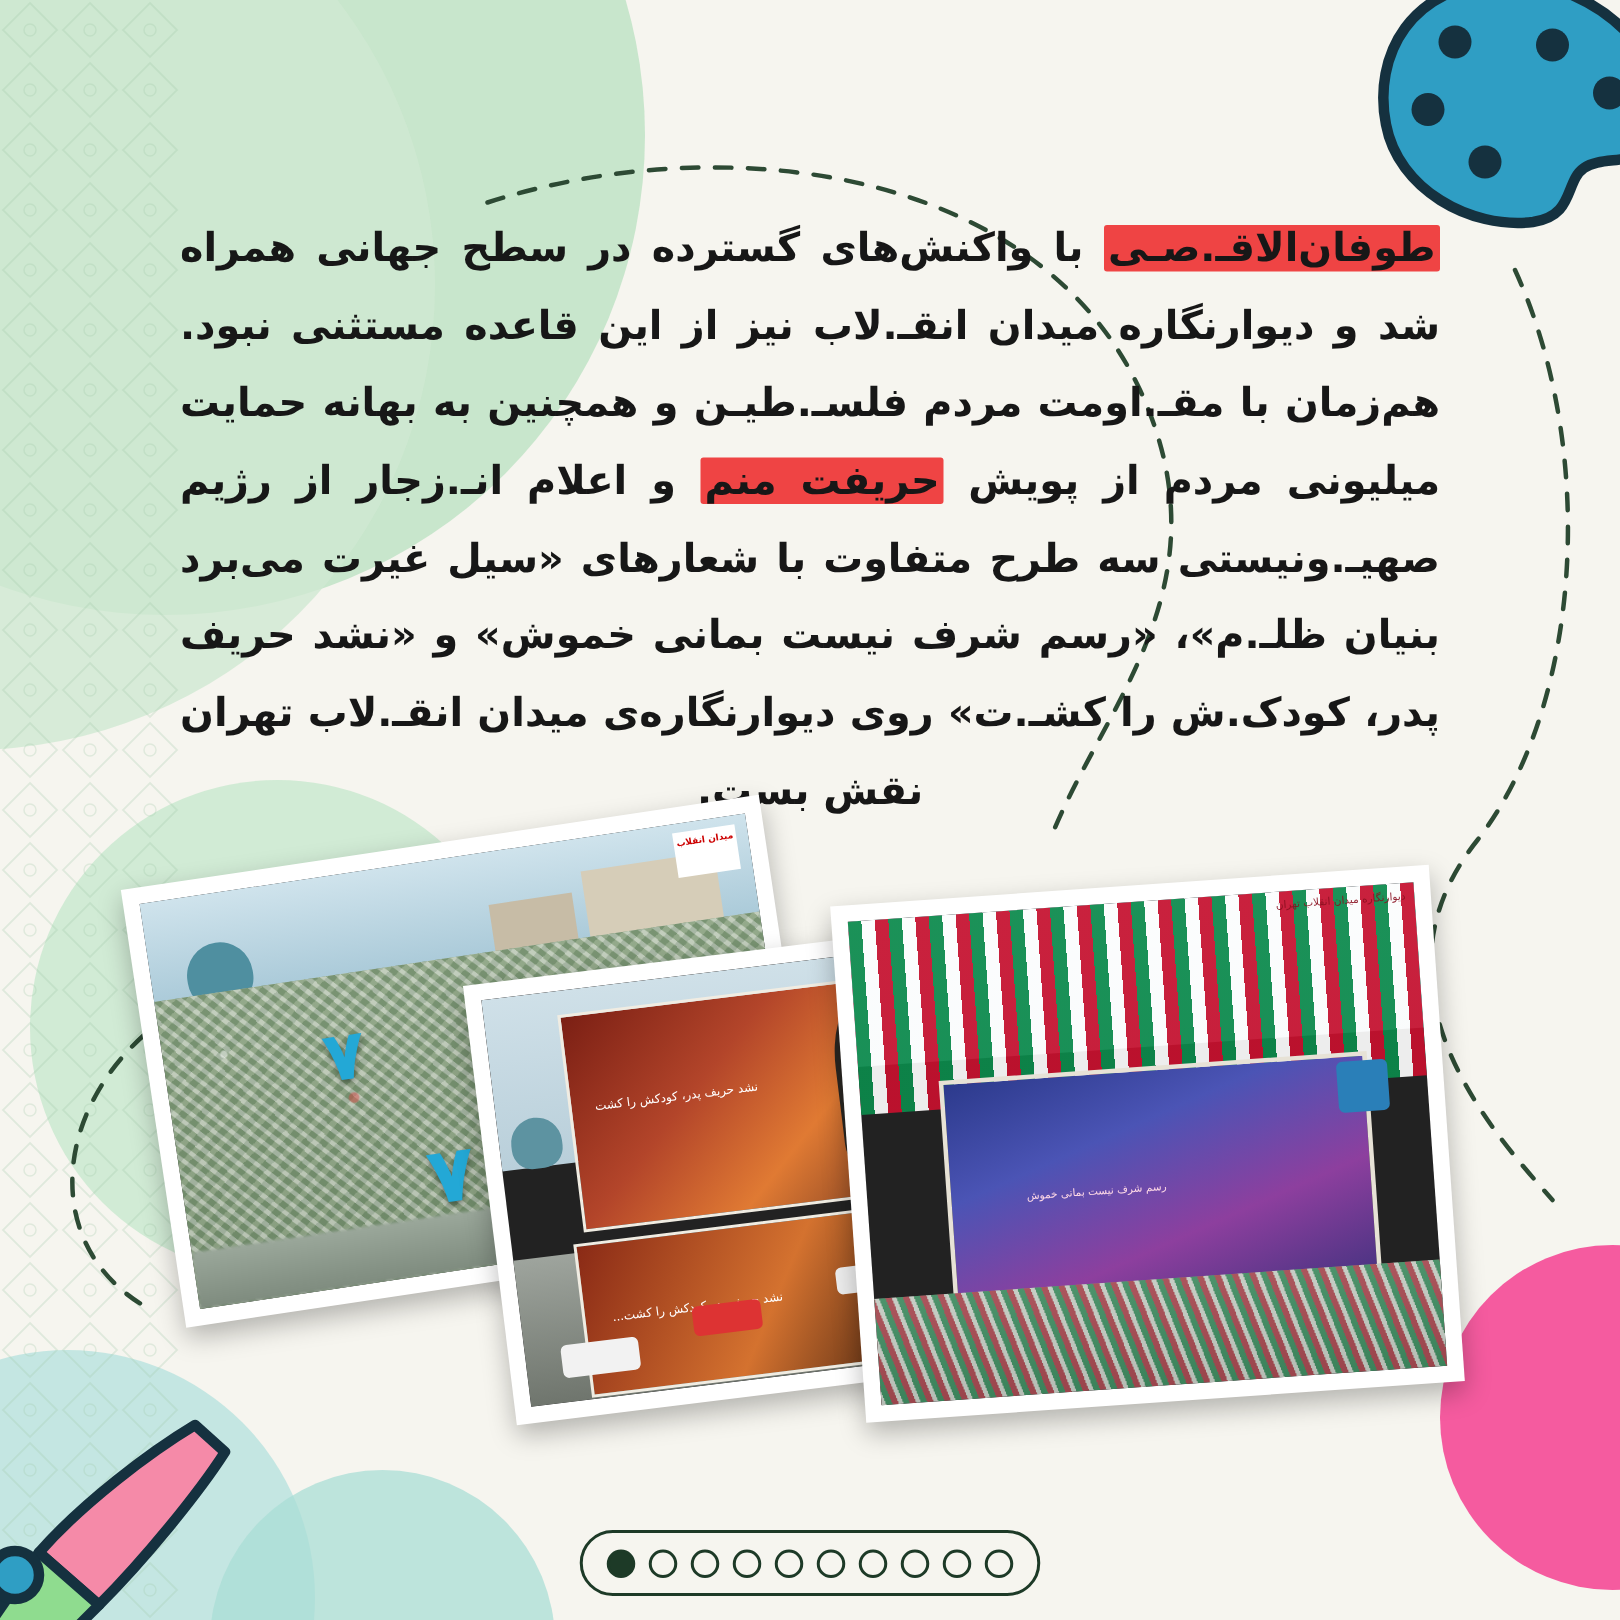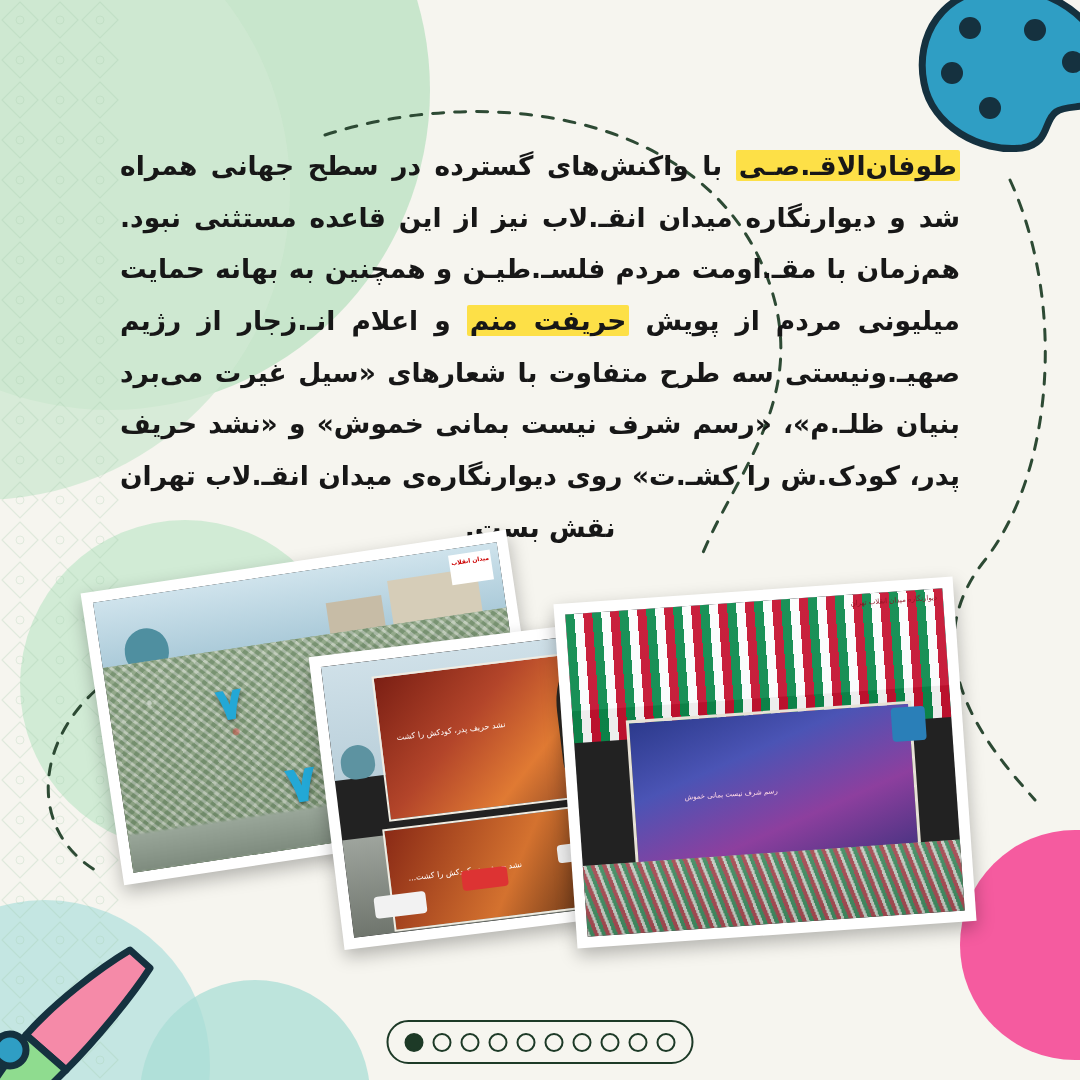--- a/index.html
+++ b/index.html
@@ -61,21 +61,21 @@
     position:absolute;
     right:120px;top:140px;width:840px;
     direction:rtl;text-align:justify;
     font-family:"DejaVu Sans", sans-serif;
     font-size:26.5px;line-height:1.95;
     font-weight:bold;
     color:#171717;
     letter-spacing:0px;
   }
   #text-block p{margin:0;text-align:justify;text-align-last:center;}
-  .hl{background:#fde047;padding:0 3px;border-radius:2px;}
+  .hl{background:#ef4444;padding:0 3px;border-radius:2px;}
   
   .photo{
     position:absolute;
     background:#ffffff;
     box-shadow:0 7px 18px rgba(0,0,0,.28);
     overflow:hidden;
   }
   .photo .inner{position:absolute;inset:11px;overflow:hidden;background:#222;}
   #photo-1{left:100px;top:560px;width:430px;height:295px;transform:rotate(-8.5deg);}
   #photo-2{left:325px;top:630px;width:430px;height:295px;transform:rotate(-7deg);}

